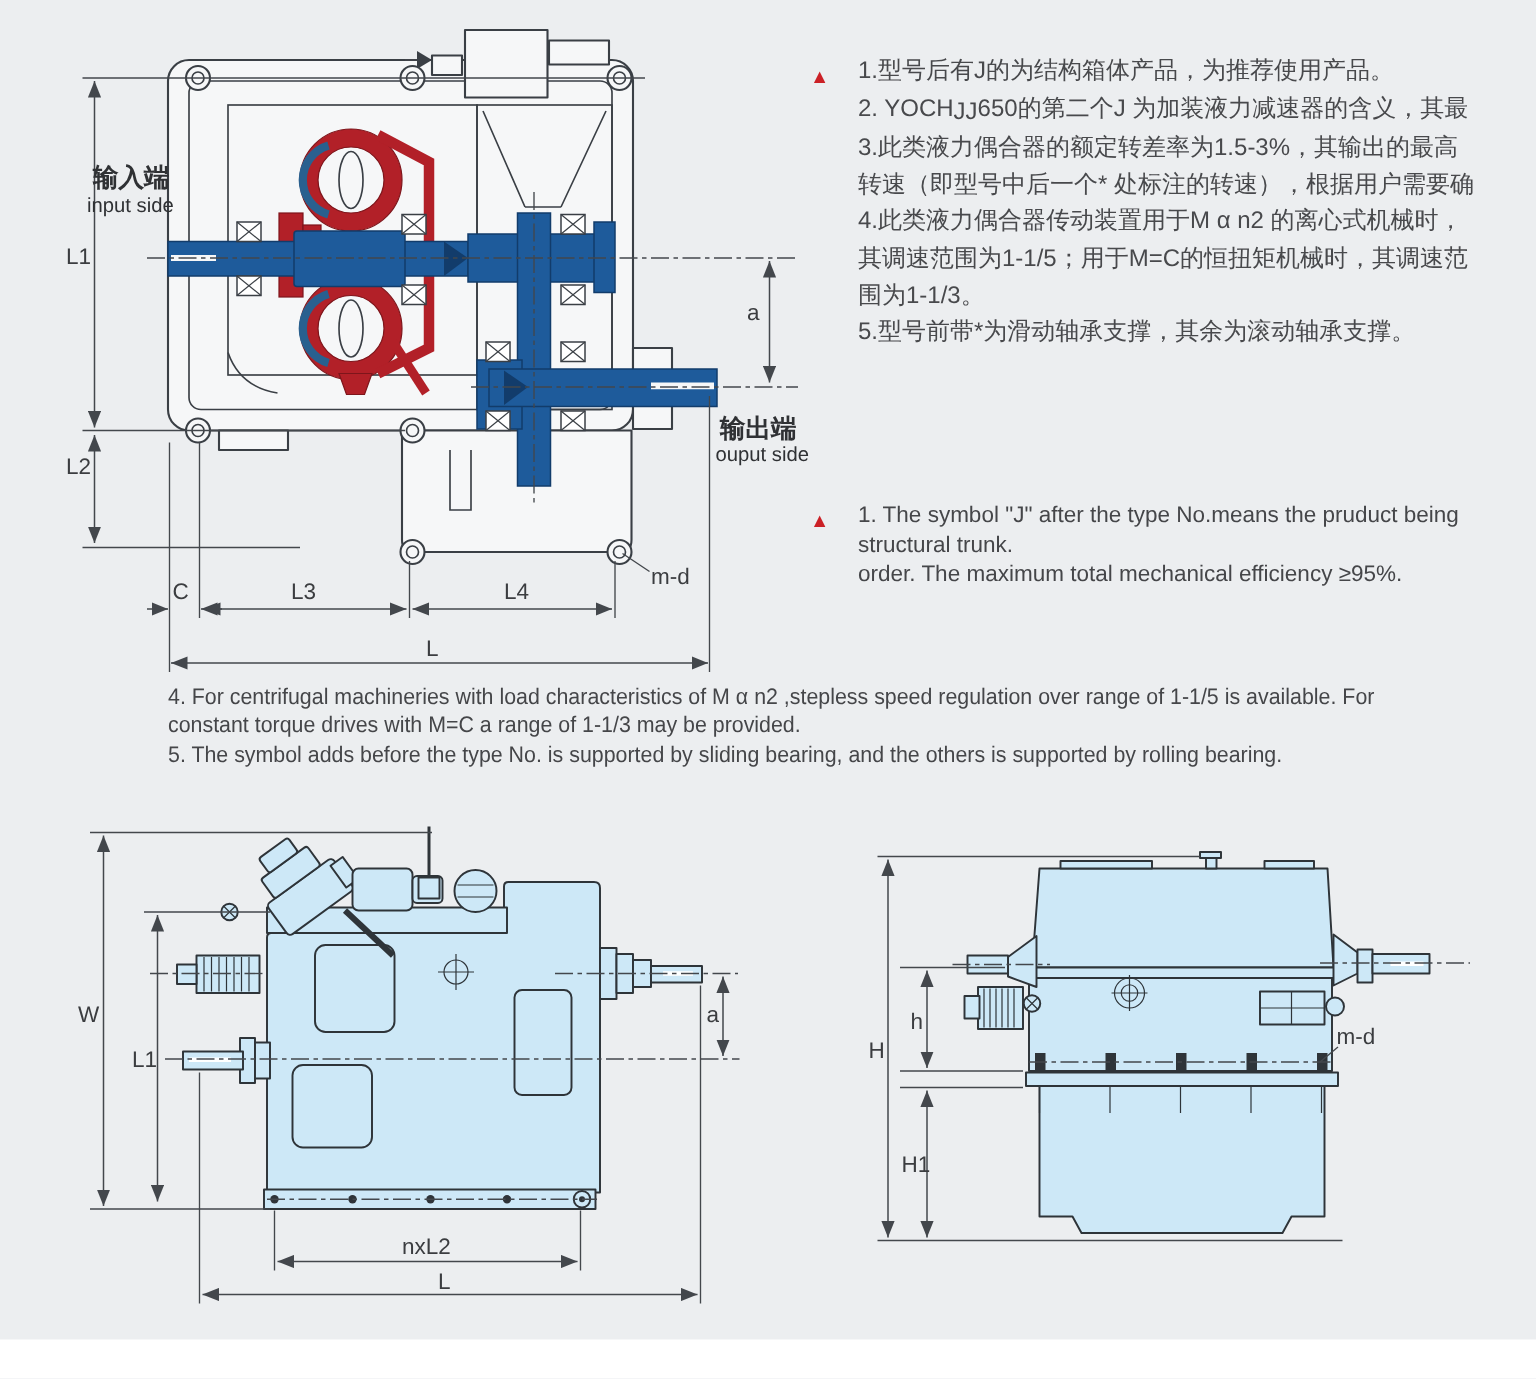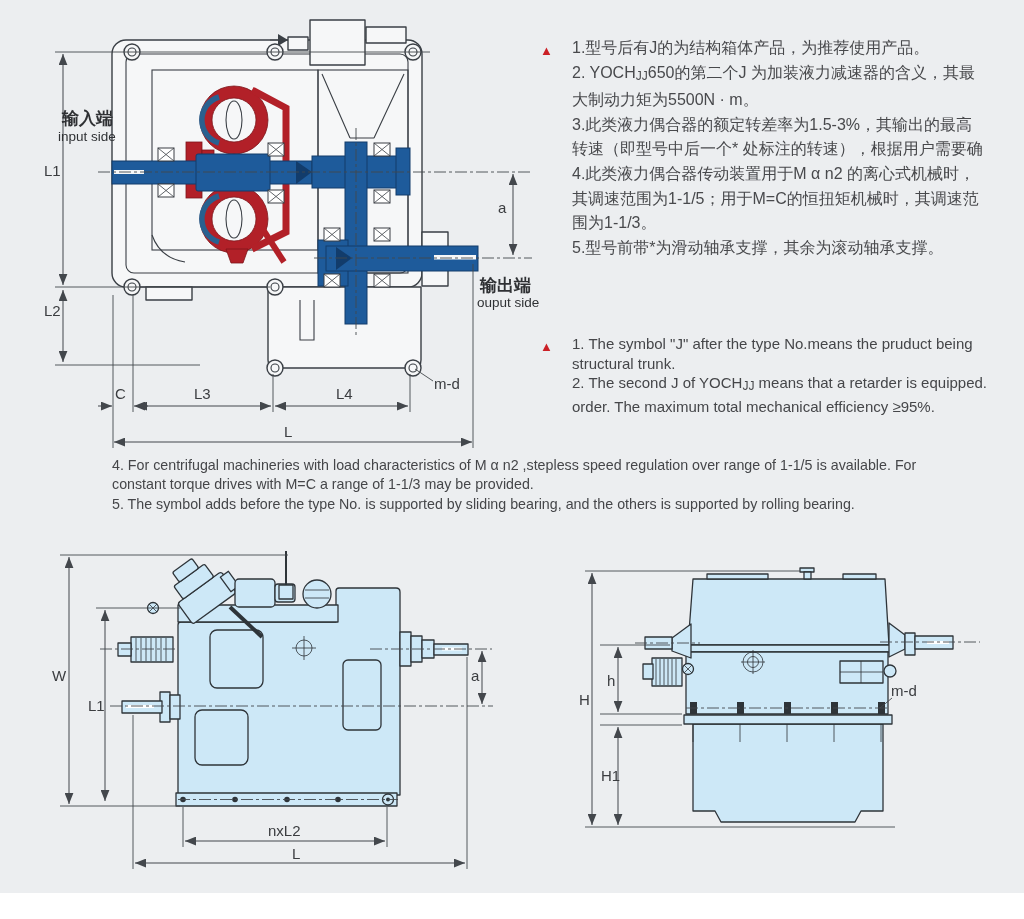--- a/index.html
+++ b/index.html
@@ -9,21 +9,21 @@
   svg{position:absolute;overflow:visible;}
   
   .notes{position:absolute;color:#454649;}
   .notes .tri{position:absolute;left:0;top:3px;color:#cb2026;font-size:13px;}
   .notes .lines{margin-left:32px;}
   .notes .lines div{white-space:nowrap;}
   .notes-cn{left:540px;top:36px;font-size:16px;line-height:24.6px;color:#48494c;}
   .notes-en{left:540px;top:334px;font-size:15px;line-height:19.5px;}
   .notes-bottom{left:112px;top:455px;font-size:15px;line-height:19.3px;}
   .squeeze{transform:scaleX(0.95);transform-origin:0 0;}
-  .subjj{font-size:12px;vertical-align:-2px;}
+  .subjj{font-size:16px;vertical-align:-2px;}
   
   .oln{fill:#f6f7f8;stroke:#3a3f45;stroke-width:1.4;stroke-linejoin:round;}
   .lnn{fill:none;stroke:#3a3f45;stroke-width:1.1;}
   .thin{fill:none;stroke:#2e3439;stroke-width:0.8;}
   .dim{stroke:#43474c;stroke-width:1;fill:none;}
   .ext{stroke:#43474c;stroke-width:0.9;fill:none;}
   .cl{stroke:#43474c;stroke-width:0.9;fill:none;stroke-dasharray:12 3 3 3;}
   .lbl{font-family:"Liberation Sans",sans-serif;font-size:15px;fill:#3b3d40;}
   .lblcn{font-family:"Liberation Sans",sans-serif;font-size:17px;font-weight:bold;fill:#2f3134;}
   .lblen{font-family:"Liberation Sans",sans-serif;font-size:13.5px;fill:#2f3134;}
@@ -162,36 +162,34 @@
     <text class="lbl" x="284" y="437">L</text>
     <text class="lbl" x="498" y="213">a</text>
     <text class="lbl" x="434" y="389">m-d</text>
   </svg>
 
   <div class="notes notes-cn">
     <span class="tri">▲</span>
     <div class="lines">
       <div>1.型号后有J的为结构箱体产品，为推荐使用产品。</div>
       <div><span>2. YOCH</span><span class="subjj">JJ</span><span>650的第二个J 为加装液力减速器的含义，其最</span></div>
-      <div>大制动力矩为5500N · m。</div>
       <div>3.此类液力偶合器的额定转差率为1.5-3%，其输出的最高</div>
       <div>转速（即型号中后一个* 处标注的转速），根据用户需要确</div>
       <div>4.此类液力偶合器传动装置用于M α n2 的离心式机械时，</div>
       <div>其调速范围为1-1/5；用于M=C的恒扭矩机械时，其调速范</div>
       <div>围为1-1/3。</div>
       <div>5.型号前带*为滑动轴承支撑，其余为滚动轴承支撑。</div>
     </div>
   </div>
 
   <div class="notes notes-en">
     <span class="tri">▲</span>
     <div class="lines">
       <div>1. The symbol "J" after the type No.means the pruduct being</div>
       <div>structural trunk.</div>
-      <div><span>2. The second J of YOCH</span><span class="subjj">JJ</span><span> means that a retarder is equipped.</span></div>
       <div>order. The maximum total mechanical efficiency ≥95%.</div>
     </div>
   </div>
 
   <div class="notes notes-bottom">
     <div class="lines squeeze" style="margin-left:0">
       <div>4. For centrifugal machineries with load characteristics of M α n2 ,stepless speed regulation over range of 1-1/5 is available. For</div>
       <div>constant torque drives with M=C a range of 1-1/3 may be provided.</div>
       <div>5. The symbol adds before the type No. is supported by sliding bearing, and the others is supported by rolling bearing.</div>
     </div>

